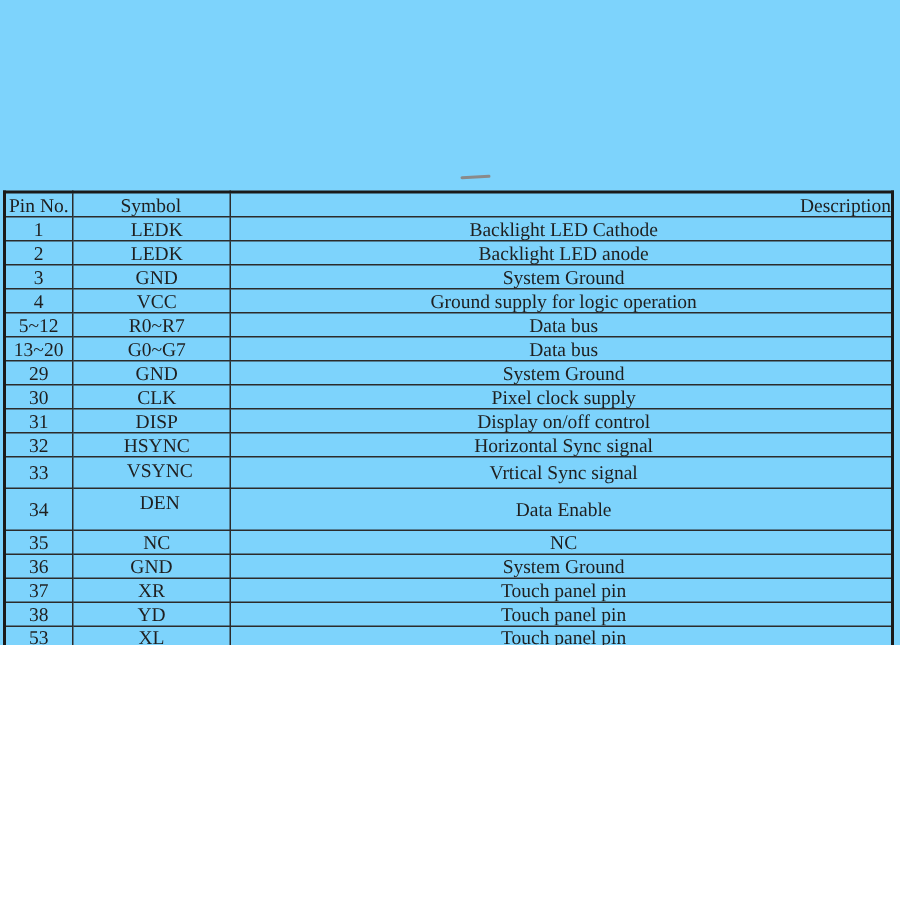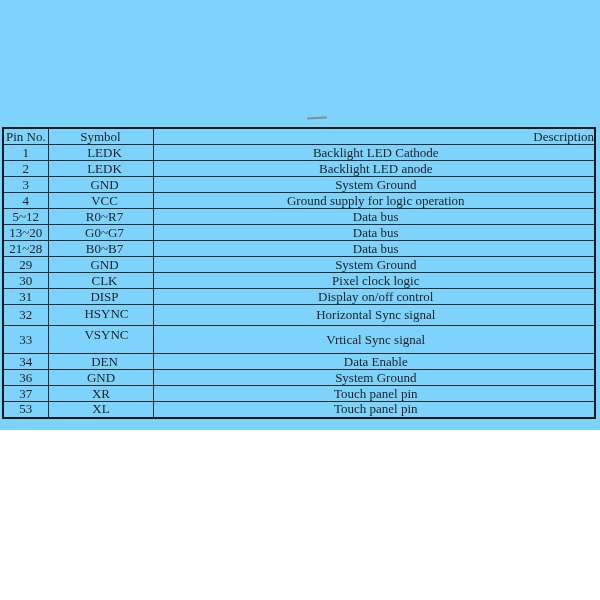--- a/index.html
+++ b/index.html
@@ -110,33 +110,28 @@
           <td class="pin">5~12</td>
           <td class="symbol">R0~R7</td>
           <td class="desc">Data bus</td>
         </tr>
         <tr>
           <td class="pin">13~20</td>
           <td class="symbol">G0~G7</td>
           <td class="desc">Data bus</td>
         </tr>
         <tr>
-          <td class="pin">21~28</td>
-          <td class="symbol">B0~B7</td>
-          <td class="desc">Data bus</td>
-        </tr>
-        <tr>
           <td class="pin">29</td>
           <td class="symbol">GND</td>
           <td class="desc">System Ground</td>
         </tr>
         <tr>
           <td class="pin">30</td>
           <td class="symbol">CLK</td>
-          <td class="desc">Pixel clock logic</td>
+          <td class="desc">Pixel clock supply</td>
         </tr>
         <tr>
           <td class="pin">31</td>
           <td class="symbol">DISP</td>
           <td class="desc">Display on/off control</td>
         </tr>
         <tr>
           <td class="pin">32</td>
           <td class="symbol">HSYNC</td>
           <td class="desc">Horizontal Sync signal</td>
@@ -145,27 +140,37 @@
           <td class="pin">33</td>
           <td class="symbol">VSYNC</td>
           <td class="desc">Vrtical Sync signal</td>
         </tr>
         <tr>
           <td class="pin">34</td>
           <td class="symbol">DEN</td>
           <td class="desc">Data Enable</td>
         </tr>
         <tr>
+          <td class="pin">35</td>
+          <td class="symbol">NC</td>
+          <td class="desc">NC</td>
+        </tr>
+        <tr>
           <td class="pin">36</td>
           <td class="symbol">GND</td>
           <td class="desc">System Ground</td>
         </tr>
         <tr>
           <td class="pin">37</td>
           <td class="symbol">XR</td>
+          <td class="desc">Touch panel pin</td>
+        </tr>
+        <tr>
+          <td class="pin">38</td>
+          <td class="symbol">YD</td>
           <td class="desc">Touch panel pin</td>
         </tr>
         <tr>
           <td class="pin">53</td>
           <td class="symbol">XL</td>
           <td class="desc">Touch panel pin</td>
         </tr>
       </tbody>
   </table>
 </div>

